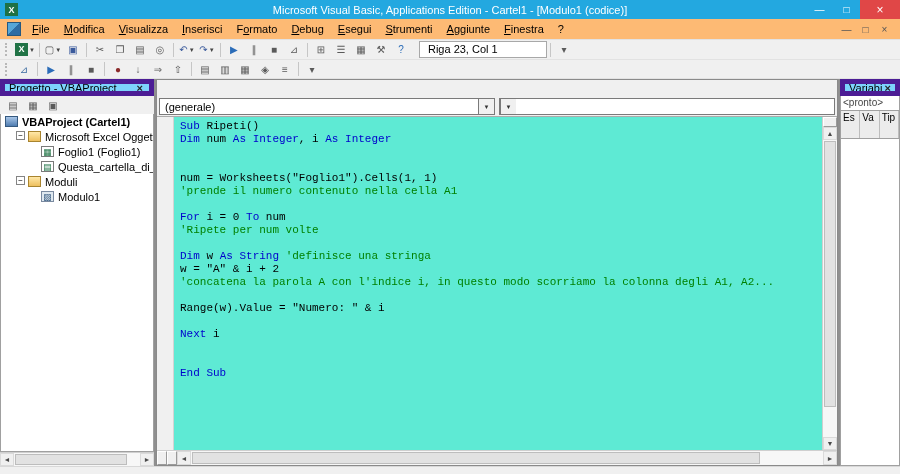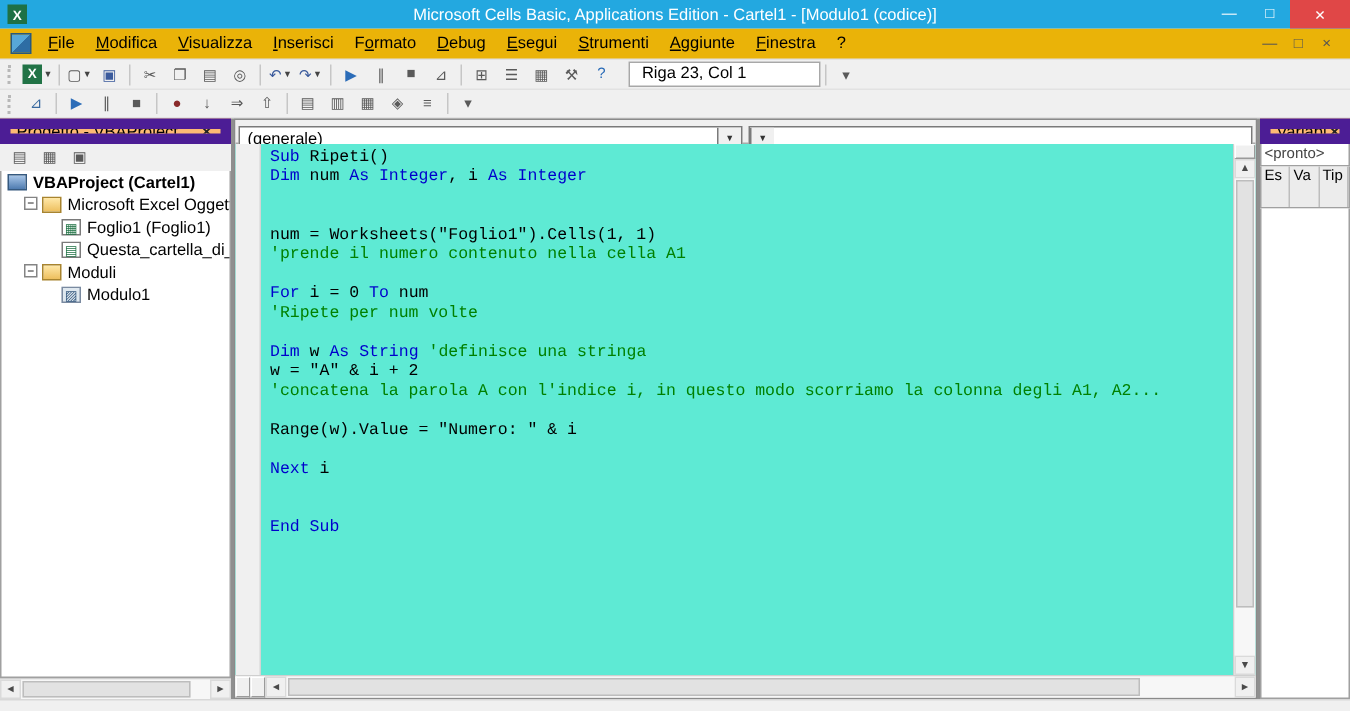--- a/index.html
+++ b/index.html
@@ -9,21 +9,21 @@
   
   .titlebar{height:19px;background:#23a8e0;display:flex;align-items:center;position:relative;color:#fff}
   .app-icon{width:13px;height:13px;margin:0 5px;background:#1e7145;color:#fff;font-size:9px;font-weight:bold;
             display:flex;align-items:center;justify-content:center;flex:none}
   .title-text{position:absolute;left:0;right:0;text-align:center;font-size:11px;pointer-events:none}
   .win-btns{margin-left:auto;display:flex;z-index:1;height:100%}
   .win-btn{width:27px;height:100%;display:flex;align-items:center;justify-content:center;font-size:10px;color:#fff}
   .win-btn.close{width:40px;background:#e04747;font-size:12px}
 
   
-  .menubar{height:21px;display:flex;align-items:center;background:#eab308;border-bottom:1px solid #e2e2e2;padding-left:3px}
+  .menubar{height:21px;display:flex;align-items:center;background:#fdba74;border-bottom:1px solid #e2e2e2;padding-left:3px}
   .vba-icon{width:14px;height:14px;margin:0 4px;flex:none;
             background:linear-gradient(135deg,#57a7d8 50%,#2e6da4 50%);border:1px solid #26587f}
   .menu-items{display:flex;height:100%;align-items:center}
   .menu-item{padding:3px 7px;cursor:default;white-space:nowrap}
   .mdi-btns{margin-left:auto;display:flex;margin-right:6px;color:#555}
   .mdi-btn{width:19px;text-align:center;font-size:10px}
 
   
   .toolbar{display:flex;align-items:center;background:#f0f0f0;padding-left:3px;border-bottom:1px solid #e2e2e2}
   #tbA{height:20px}
@@ -34,21 +34,21 @@
   .tbtn .g{display:inline-block}
   .tbtn .caret{font-size:6px;margin-left:1px;color:#444}
   .tb-excel .g{width:13px;height:13px;background:#217346;color:#fff;font-size:9px;font-weight:bold;
                line-height:13px;text-align:center}
   .sep{width:1px;height:14px;background:#c6c6c6;margin:0 3px;flex:none}
   .pos-box{background:#fff;border:1px solid #a8a8a8;height:17px;line-height:15px;padding:0 8px;
            margin-left:8px;min-width:128px;flex:none;color:#000}
 
   
   .main{display:flex;height:387px;background:#8f8f8f}
-  .panel-header{height:17px;display:flex;align-items:center;background:#fdba74;border:7px solid #4c1d95;
+  .panel-header{height:17px;display:flex;align-items:center;background:#7dd3fc;border:5px solid #4c1d95;
                 padding:0 4px;flex:none;white-space:nowrap;overflow:hidden}
   .panel-close{margin-left:auto;font-weight:bold;font-size:11px;color:#222;padding:0 2px}
 
   
   .project-panel{width:154px;flex:none;display:flex;flex-direction:column;background:#f0f0f0}
   .project-tools{height:18px;display:flex;align-items:center;background:#f0f0f0;padding-left:3px;flex:none}
   .tree{flex:1;background:#fff;border:1px solid #a0a0a0;border-top:none;overflow:hidden;padding-top:2px}
   .tree-row{height:15px;display:flex;align-items:flex-start;white-space:nowrap;overflow:hidden}
   .tlabel{padding-left:1px}
   .tlabel.b{font-weight:bold}
@@ -68,21 +68,21 @@
   .sb-track{flex:1;background:#f7f7f7;position:relative}
   .sb-thumb{position:absolute;background:#e2e2e2;border:1px solid #bdbdbd}
   .sb-thumb.h{top:1px;bottom:1px;left:1px;right:10%}
   .sb-thumb.v{left:1px;right:1px;top:1px;bottom:10%}
   .split-box{background:#f0f0f0;border:1px solid #fff;border-right-color:#9a9a9a;border-bottom-color:#9a9a9a;flex:none}
   .split-box.h{width:10px}
   .split-box.v{height:10px}
 
   
   .code-window{flex:1;display:flex;flex-direction:column;background:#f0f0f0;margin:0 2px;border:1px solid #8a8a8a}
-  .combo-row{height:16px;display:flex;gap:4px;padding:4px 2px;background:#f0f0f0;border-bottom:1px solid #aaa;flex:none}
+  .combo-row{height:32px;display:flex;gap:4px;padding:18px 2px;background:#f0f0f0;border-bottom:1px solid #aaa;flex:none}
   .combo{flex:1;height:17px;background:#fff;border:1px solid #7a7a7a;display:flex;align-items:center;overflow:hidden}
   .combo-text{flex:1;padding-left:5px;white-space:nowrap}
   .combo-btn{width:16px;height:100%;background:#f0f0f0;border-left:1px solid #7a7a7a;display:flex;
              align-items:center;justify-content:center;font-size:6px;color:#333;flex:none}
   .code-body{flex:1;display:flex;background:#5eead4;overflow:hidden}
   .code-margin{width:17px;background:#f0f0f0;border-right:1px solid #d4d4d4;flex:none}
   .code-lines{flex:1;font-family:"Liberation Mono","DejaVu Sans Mono",monospace;font-size:11px;line-height:13px;
               padding:3px 0 0 6px;white-space:pre;overflow:hidden}
   .tk-k{color:#0000cc}
   .tk-c{color:#008000}
@@ -101,21 +101,21 @@
 
   .bottom-strip{height:8px;background:#f0f0f0;border-top:1px solid #d8d8d8}
 </style>
 </head>
 <body>
 
 <div class="window">
 
   <div class="titlebar">
     <div class="app-icon">X</div>
-    <div class="title-text">Microsoft Cells Basic, Applications Edition - Cartel1 - [Modulo1 (codice)]</div>
+    <div class="title-text">Microsoft Visual Basic, Applications Edition - Cartel1 - [Modulo1 (codice)]</div>
     <div class="win-btns">
       <div class="win-btn">—</div>
       <div class="win-btn">□</div>
       <div class="win-btn close">×</div>
     </div>
   </div>
 
   <div class="menubar">
     <div class="vba-icon"></div>
     <div class="menu-items" id="menu-items">

